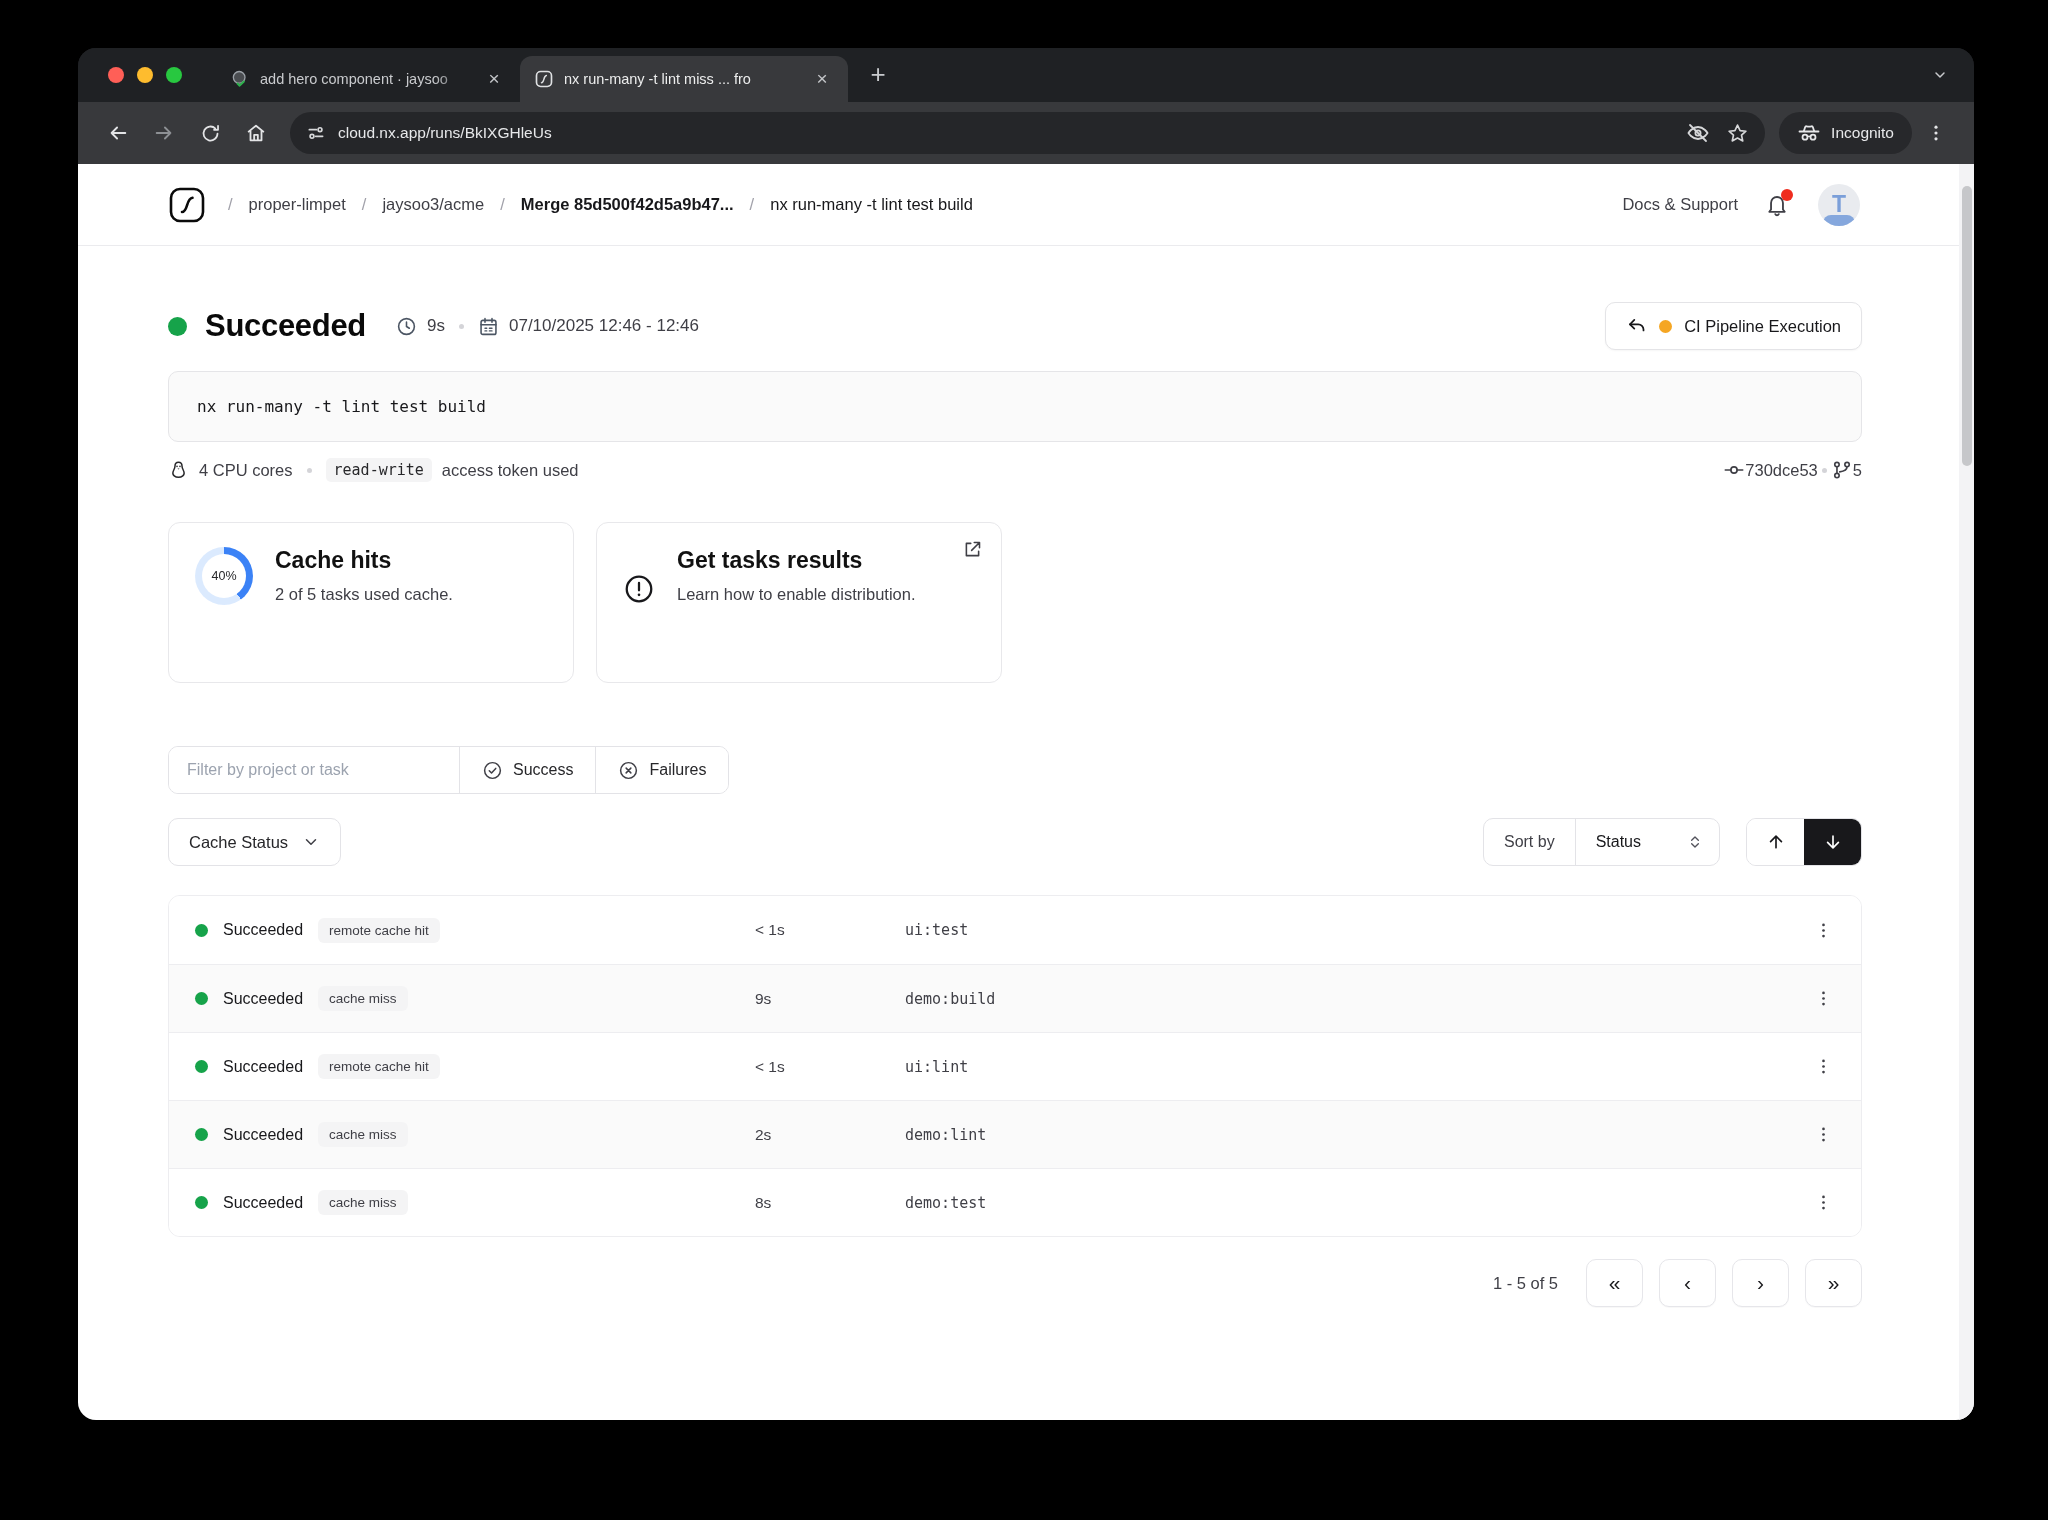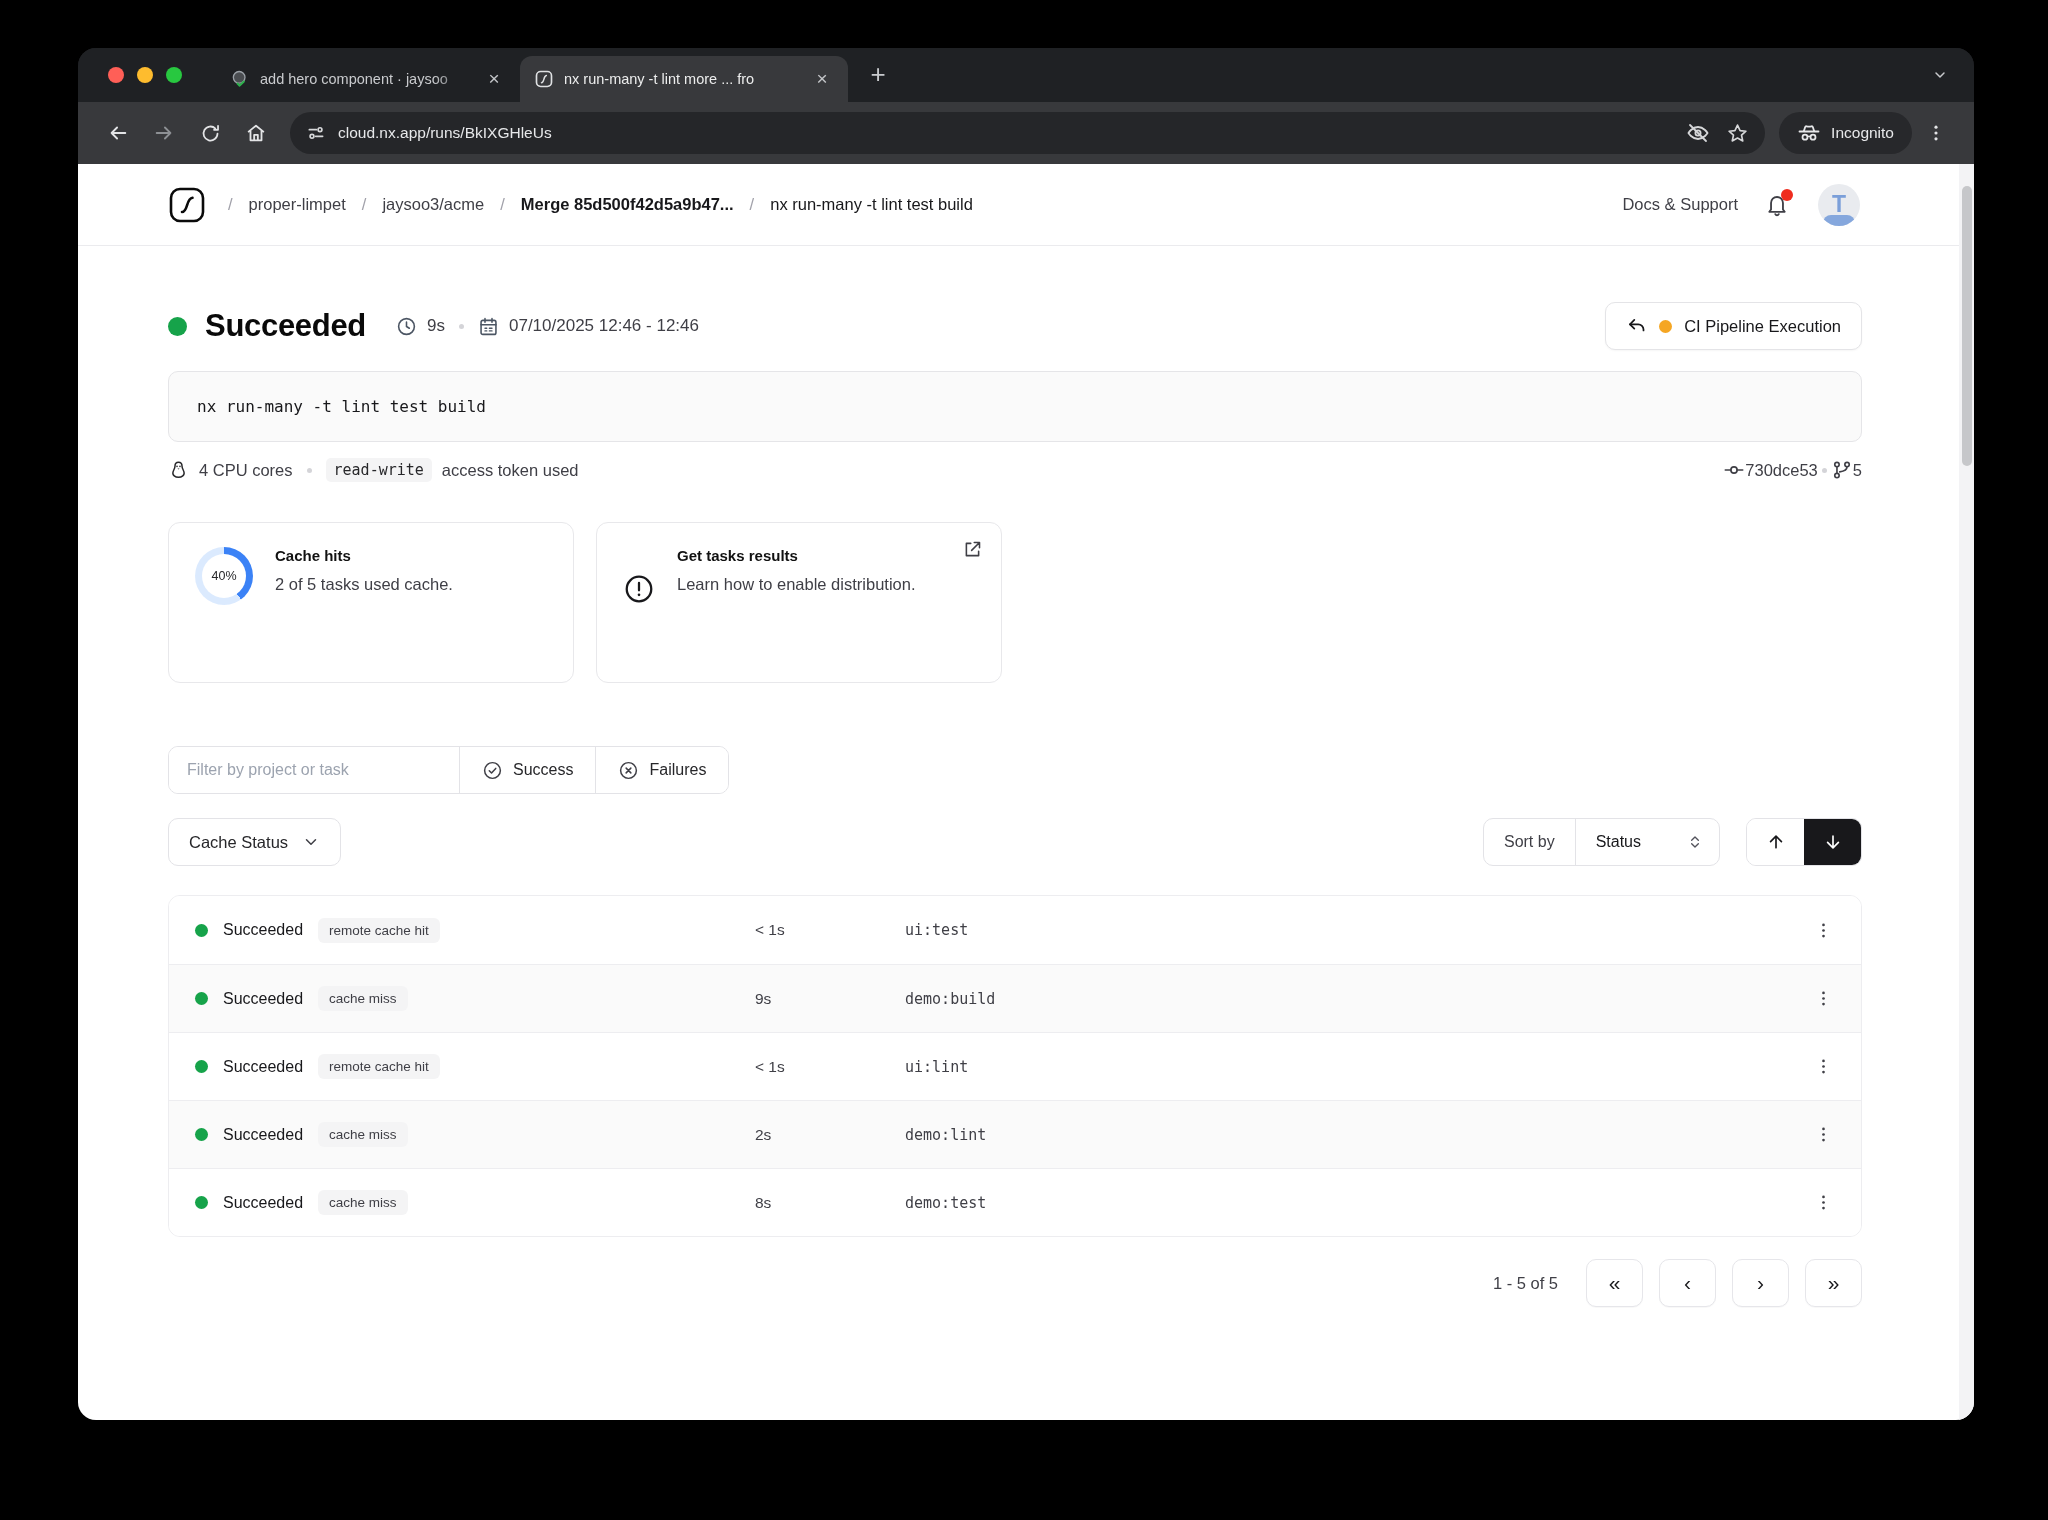--- a/index.html
+++ b/index.html
@@ -70,21 +70,21 @@
   .metarow { margin-top:16px; display:flex; align-items:center; gap:10px; color:#3f3f46; font-size:16.5px; }
   .tokenbadge { font-family:"DejaVu Sans Mono", monospace; font-size:15px; background:#f4f4f5; border-radius:5px; padding:3px 8px; color:#27272a; }
   .metaright { margin-left:auto; display:flex; align-items:center; }
 
   .cards { margin-top:40px; display:flex; gap:22px; }
   .card { width:406px; height:161px; border:1px solid #e8e8eb; border-radius:12px; padding:24px 26px; position:relative; background:#fff; }
   .cardflex { display:flex; gap:22px; align-items:flex-start; }
   .donut { width:58px; height:58px; border-radius:50%; position:relative; flex:none; }
   .donut::after { content:""; position:absolute; inset:7px; background:#fff; border-radius:50%; }
   .donutlabel { position:absolute; inset:0; display:flex; align-items:center; justify-content:center; font-size:12.5px; color:#27272a; z-index:1; }
-  .cardtitle { font-size:15px; font-weight:650; color:#111; margin-bottom:8px; }
+  .cardtitle { font-size:23px; font-weight:650; color:#111; margin-bottom:8px; }
   .cardsub { font-size:16.5px; color:#3f3f46; line-height:1.55; }
   .extlink { position:absolute; right:18px; top:16px; color:#3f3f46; }
   .infoicon { margin-top:26px; color:#18181b; flex:none; }
 
   .filterbar { margin-top:63px; display:inline-flex; border:1px solid #e3e3e7; border-radius:10px; height:48px; overflow:hidden; background:#fff; }
   .filterinput { width:290px; border:none; outline:none; padding:0 18px; font-size:16px; font-family:"Liberation Sans",sans-serif; color:#18181b; }
   .filterinput::placeholder { color:#9ca3af; }
   .fseg { display:flex; align-items:center; gap:10px; padding:0 22px; border-left:1px solid #e3e3e7; font-size:16px; color:#27272a; background:#fff; }
 
   .controlsrow { margin-top:24px; display:flex; align-items:center; }
@@ -141,21 +141,21 @@
       <span class="close">×</span>
     </div>
 
     <div class="tab active">
       <span class="favwrap">
         <svg width="20" height="20" viewBox="0 0 24 24">
             <rect x="3" y="3" width="18" height="18" rx="5" fill="none" stroke="#dfe1e3" stroke-width="2"></rect>
             <path d="M9 16.5c3.4 0 2.2-8 5.8-8.6" fill="none" stroke="#dfe1e3" stroke-width="1.8" stroke-linecap="round"></path>
           </svg>
       </span>
-      <span class="title">nx run-many -t lint more ... fro</span>
+      <span class="title">nx run-many -t lint miss ... fro</span>
       <span class="close">×</span>
     </div>
 
     <div class="newtab">+</div>
     <div class="tabsearch">
       <svg width="16" height="16" viewBox="0 0 24 24">
           <path d="M6 9l6 6 6-6" fill="none" stroke="currentColor" stroke-width="2.2" stroke-linecap="round" stroke-linejoin="round"></path>
         </svg>
     </div>
   </div>

